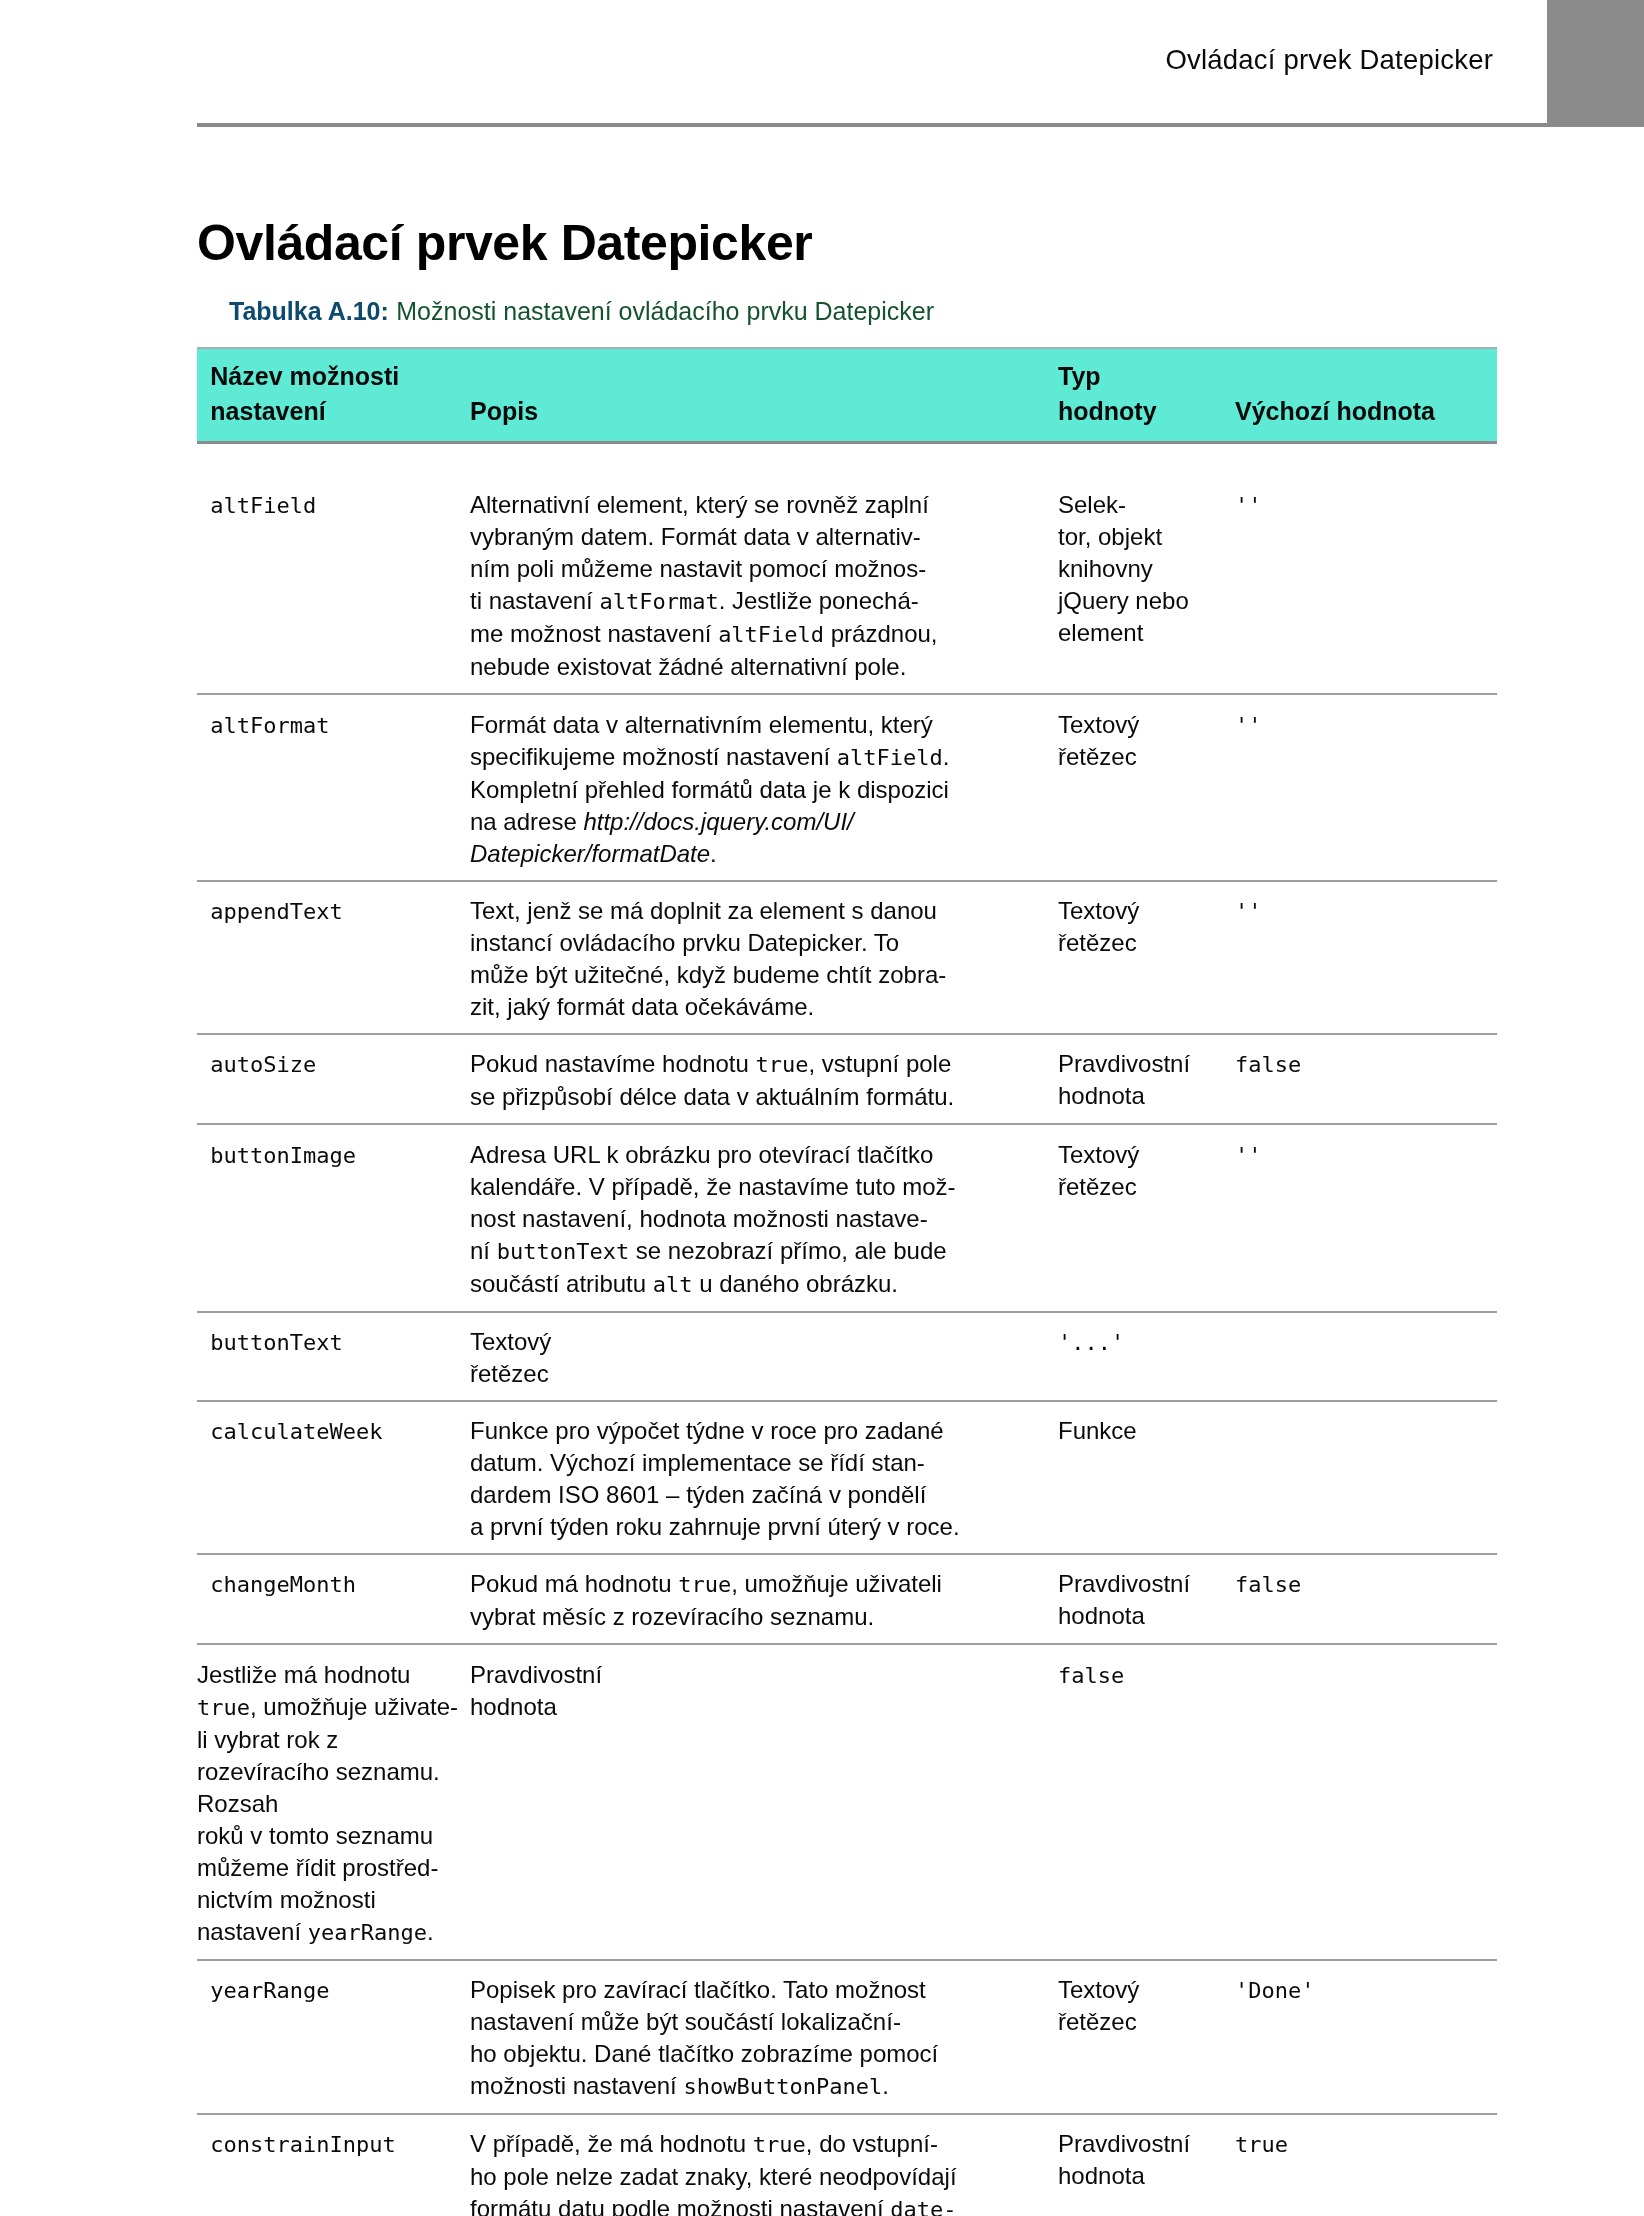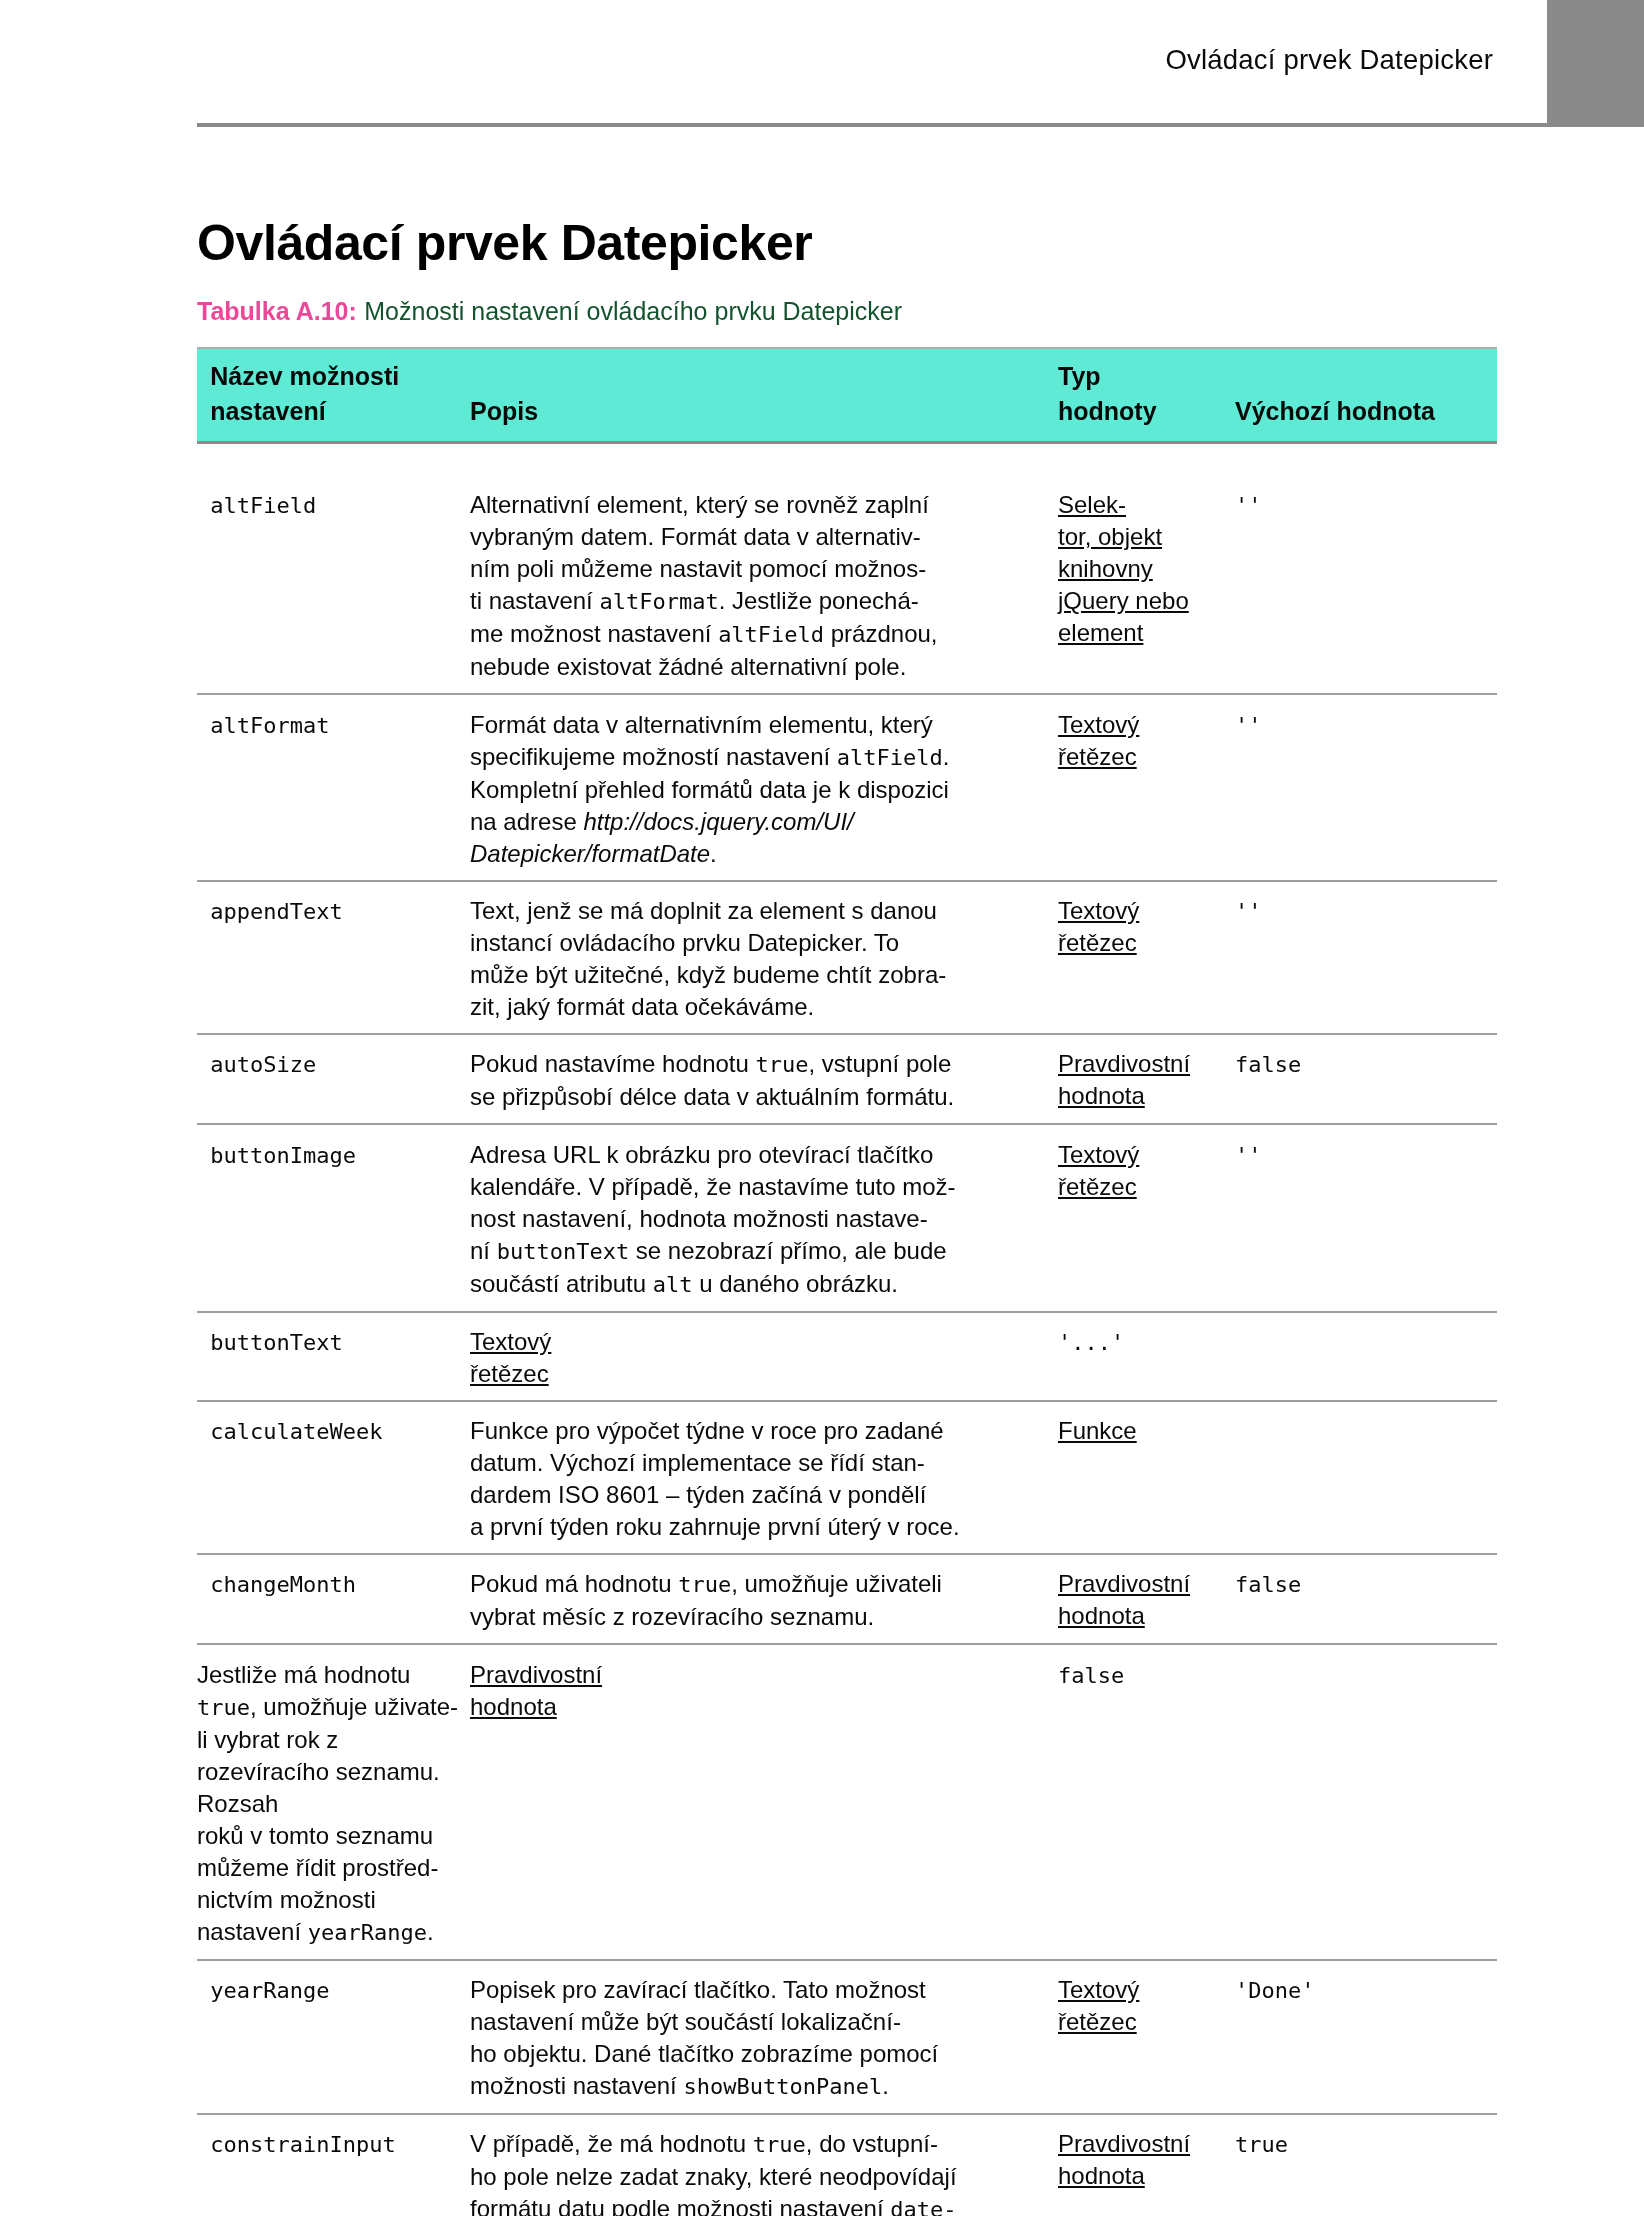--- a/index.html
+++ b/index.html
@@ -31,21 +31,21 @@
   }
   
   .content { position:absolute; top:127px; left:197px; width:1300px; }
   .page-title {
     margin:87px 0 0 0;
     font-size:50px; line-height:58px;
     font-weight:700; letter-spacing:-0.4px;
     color:#000;
   }
   .caption { margin-top:23.4px; font-size:25px; line-height:32px; }
-  .caption .cap-label { font-weight:700; color:#ec4899; }
+  .caption .cap-label { font-weight:700; color:#0c4a6e;margin-left:32px; }
   .caption .cap-text { color:#14532d; margin-left:7.5px; }
 
   
   .options-table { margin-top:20px; }
   .thead {
     display:grid;
     grid-template-columns:273px 588px 177px 263px;
     background:#5eead4;
     border-top:2.5px solid #ababab;
     border-bottom:3.3px solid #8c8c8c;
@@ -68,21 +68,21 @@
   .cell.name { padding-left:13.3px; }
   .cell.name code, .cell.dflt code {
     font-family:"DejaVu Sans Mono","Liberation Mono",monospace;
     font-size:22px;
   }
   .cell.desc code, code.inline {
     font-family:"DejaVu Sans Mono","Liberation Mono",monospace;
     font-size:22px;
   }
   .cell.desc i { font-style:italic; }
-  .cell.type { padding-right:6.7px;text-decoration:underline; }
+  .cell.type { padding-right:6.7px; }
 
   .page-number {
     margin-top:50px;
     text-align:right;
     padding-right:4.2px;
     font-size:28px; line-height:33px;
   }
 </style>
 </head>
 <body>

